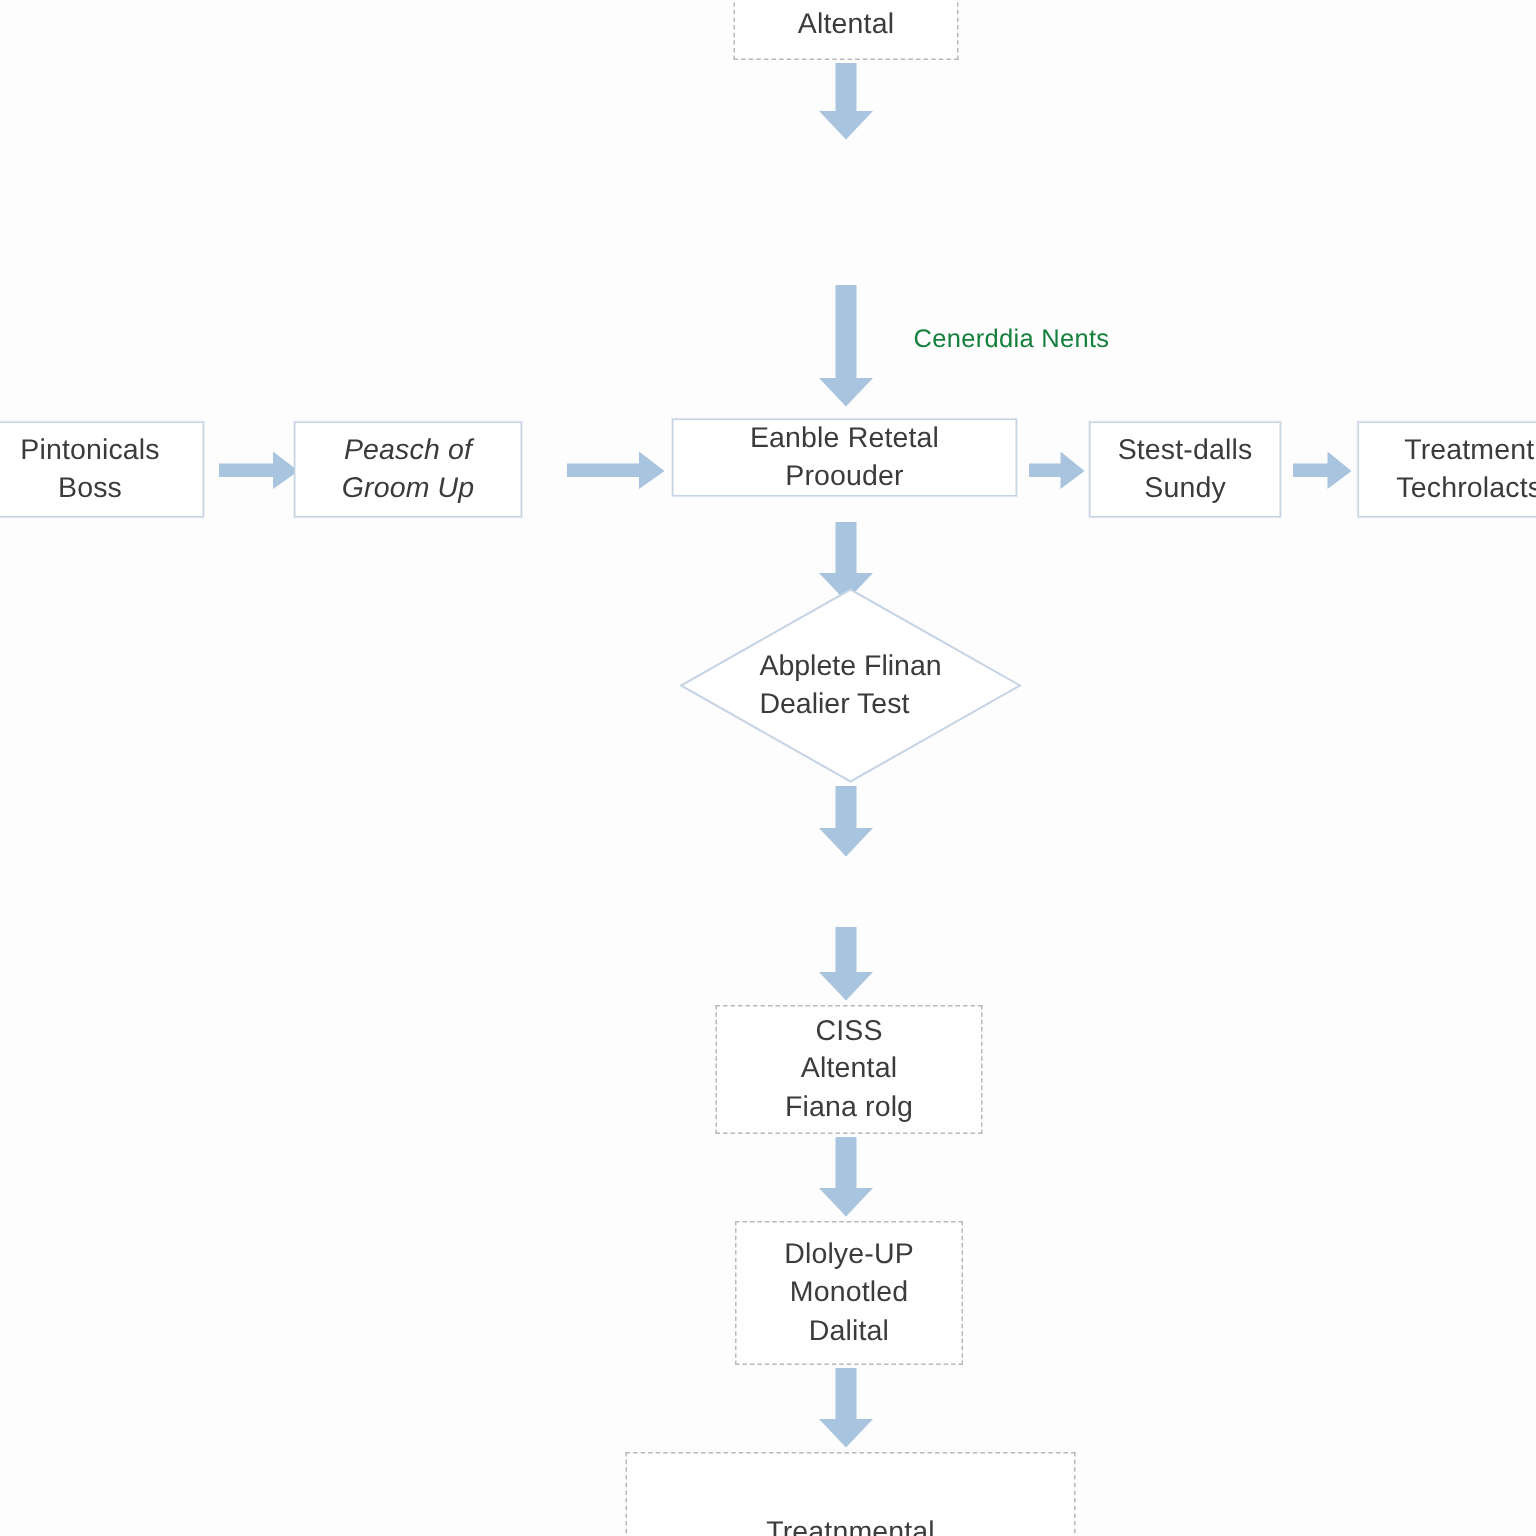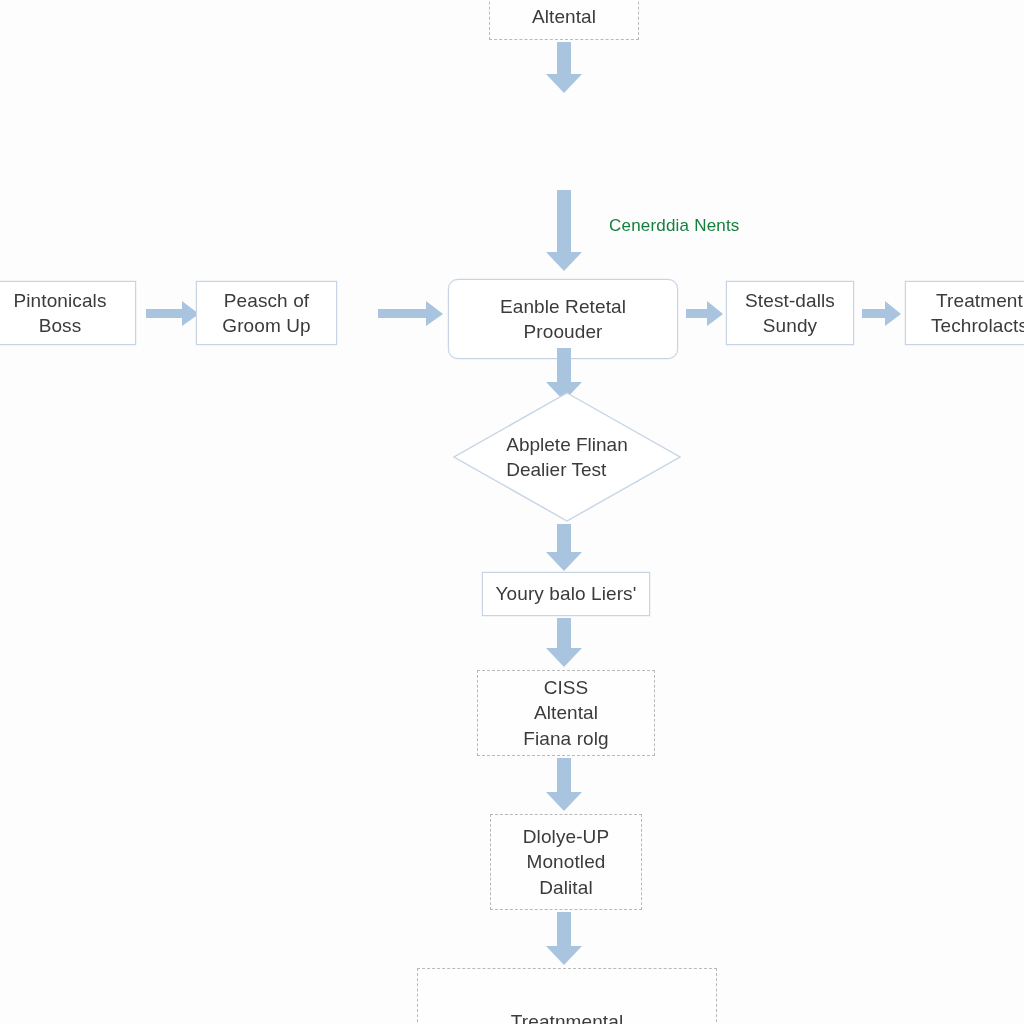--- a/index.html
+++ b/index.html
@@ -122,32 +122,32 @@
     <span class="txt">Pintonicals
 Boss</span>
   </div>
 
   <div class="arrow" style="left:146px; top:301px;">
     <svg width="54" height="26" viewBox="0 0 54 26">
       <path d="M0,8 H36 V0 L53,13 L36,25 V17 H0 Z" fill="#a8c4de"></path>
     </svg>
   </div>
 
-  <div class="node solid" style="left:196px; top:281px; width:141px; height:64px;">
+  <div class="node solid" style="left:196px; top:281px; width:152px; height:64px;font-style:italic;">
     <span class="txt">Peasch of
 Groom Up</span>
   </div>
 
   <div class="arrow" style="left:378px; top:301px;">
     <svg width="66" height="26" viewBox="0 0 66 26">
       <path d="M0,8 H48 V0 L65,13 L48,25 V17 H0 Z" fill="#a8c4de"></path>
     </svg>
   </div>
 
-  <div class="node solid" style="left:448px; top:279px; width:230px; height:80px;border-radius:10px;">
+  <div class="node solid" style="left:448px; top:279px; width:230px; height:52px;">
     <span class="txt">Eanble Retetal Proouder</span>
   </div>
 
   <div class="arrow" style="left:686px; top:301px;">
     <svg width="38" height="26" viewBox="0 0 38 26">
       <path d="M0,8 H21 V0 L37,13 L21,25 V17 H0 Z" fill="#a8c4de"></path>
     </svg>
   </div>
 
   <div class="node solid" style="left:726px; top:281px; width:128px; height:64px;">
@@ -179,23 +179,20 @@
     <div class="dlabel">Abplete Flinan
 Dealier Test</div>
   </div>
 
   <div class="arrow" style="left:545px; top:524px;">
     <svg width="38" height="48" viewBox="0 0 38 48">
       <path d="M12,0 H26 V28 H37 L19,47 L1,28 H12 Z" fill="#a8c4de"></path>
     </svg>
   </div>
 
-  <div class="node solid" style="left:482px; top:572px; width:168px; height:44px;">
-    <span class="txt">Youry balo Liers'</span>
-  </div>
 
   <div class="arrow" style="left:545px; top:618px;">
     <svg width="38" height="50" viewBox="0 0 38 50">
       <path d="M12,0 H26 V30 H37 L19,49 L1,30 H12 Z" fill="#a8c4de"></path>
     </svg>
   </div>
 
   <div class="node dashed" style="left:477px; top:670px; width:178px; height:86px;">
     <span class="txt">CISS
 Altental

